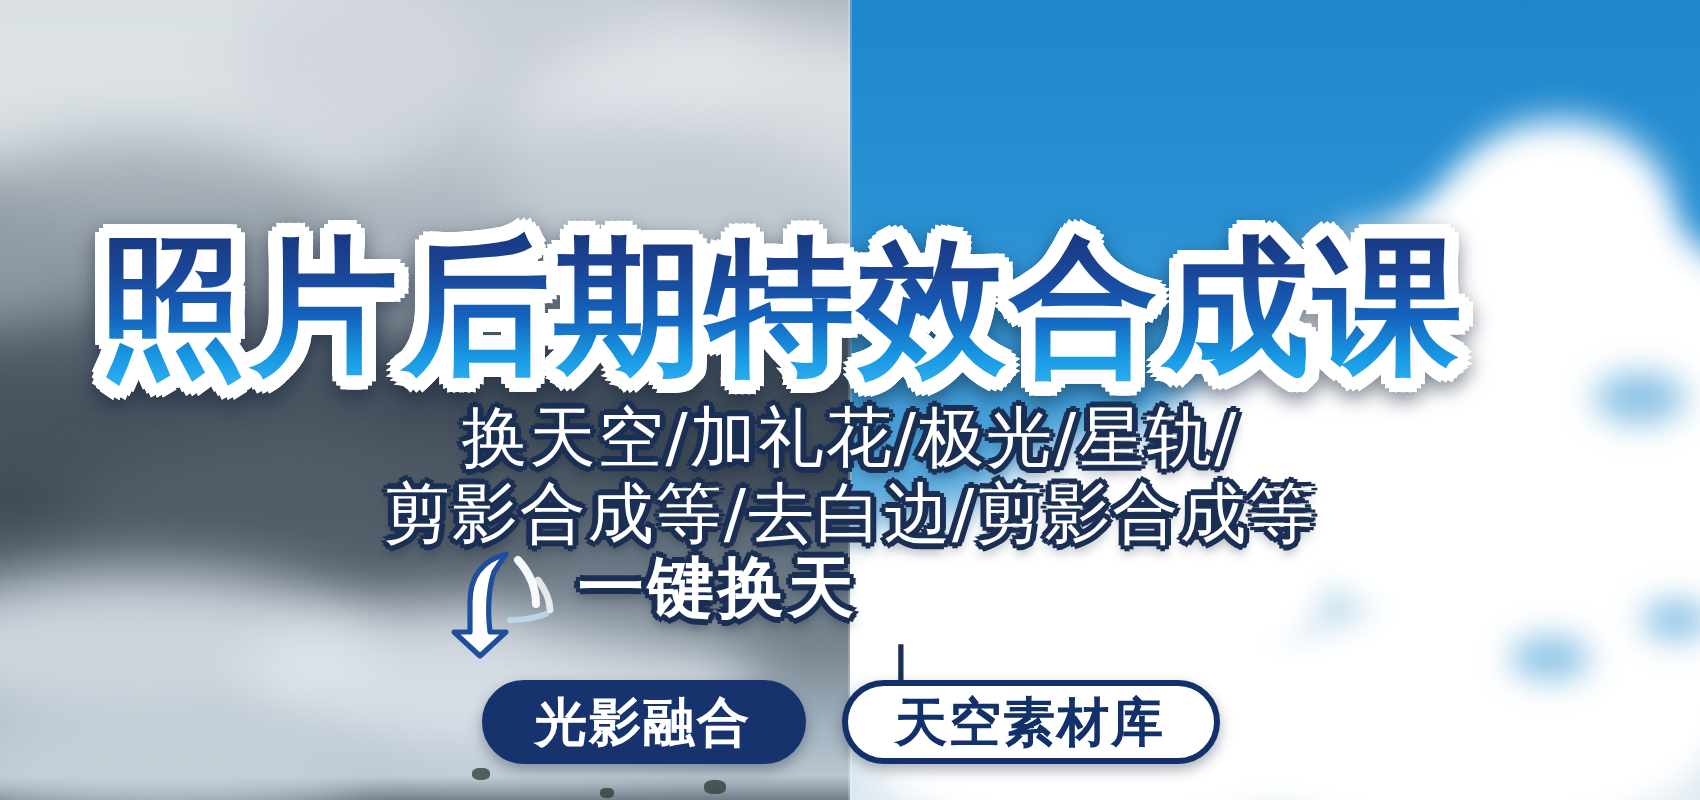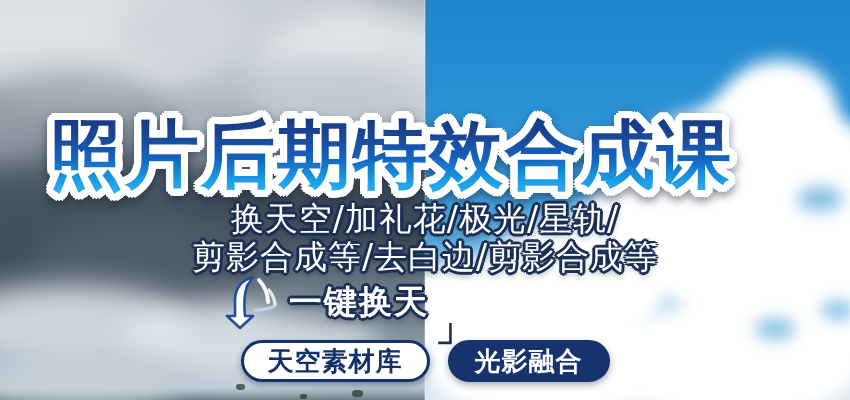--- a/index.html
+++ b/index.html
@@ -101,21 +101,21 @@
       -2px -2px 0 #1b2f55, 2px -2px 0 #1b2f55, -2px 2px 0 #1b2f55, 2px 2px 0 #1b2f55,
       -3px 0 0 #1b2f55, 3px 0 0 #1b2f55, 0 -3px 0 #1b2f55, 0 3px 0 #1b2f55,
       0 4px 6px rgba(12,26,48,.55);
   }
   .sub1{top:200px;}
   .sub2{top:238px;}
 
   
   .onekey-row{
     position:absolute;left:0;top:274px;width:698px;height:56px;
-    display:flex;align-items:center;justify-content:center;gap:4px;
+    display:flex;align-items:flex-start;justify-content:center;gap:4px;
   }
   .arrow-icon{width:62px;height:56px;display:block;}
   .onekey-text{
     font-size:33px;line-height:40px;font-weight:bold;letter-spacing:2px;
     font-family:"DejaVu Sans","Liberation Sans",sans-serif;
     color:#ffffff;white-space:nowrap;
     text-shadow:
       -2px -2px 0 #1b2f55, 2px -2px 0 #1b2f55, -2px 2px 0 #1b2f55, 2px 2px 0 #1b2f55,
       -3px 0 0 #1b2f55, 3px 0 0 #1b2f55, 0 -3px 0 #1b2f55, 0 3px 0 #1b2f55,
       0 4px 6px rgba(12,26,48,.5);
@@ -211,22 +211,22 @@
         <path d="M12 42 L12 27 Q12 8 30 3 L24 12 Q20 24 22 42 L30 42 L17 54 L4 42 Z" fill="#ffffff" stroke="#1f4e9c" stroke-width="2.6" stroke-linejoin="round"></path>
         <path d="M36 6 Q45 16 45 28" fill="none" stroke="#ffffff" stroke-width="4" stroke-linecap="round" opacity=".95"></path>
         <path d="M46 16 Q52 24 52 31" fill="none" stroke="#ffffff" stroke-width="3.4" stroke-linecap="round" opacity=".8"></path>
         <path d="M32 36 Q42 36 50 33" fill="none" stroke="#bfe0f5" stroke-width="3" stroke-linecap="round" opacity=".8"></path>
       </svg>
       <span class="onekey-text">一键换天</span>
       <span class="bracket">」</span>
     </div>
 
     <div class="badges">
+      <div class="badge badge-dark">
+        <span>光影融合</span>
+      </div>
       <div class="badge badge-light">
         <span>天空素材库</span>
       </div>
-      <div class="badge badge-dark">
-        <span>光影融合</span>
-      </div>
     </div>
 
   </div>
 </div>
 
 </body></html>

